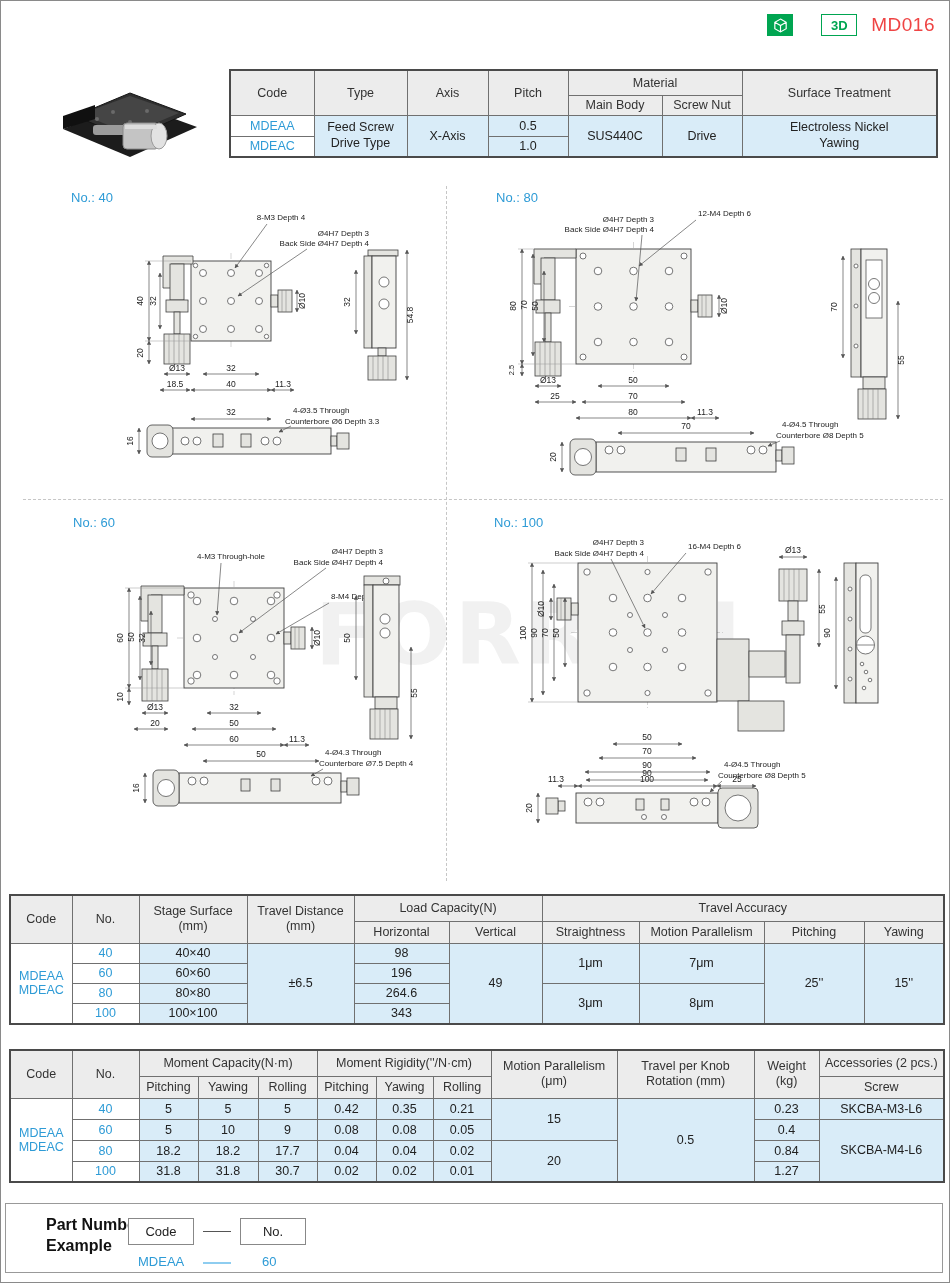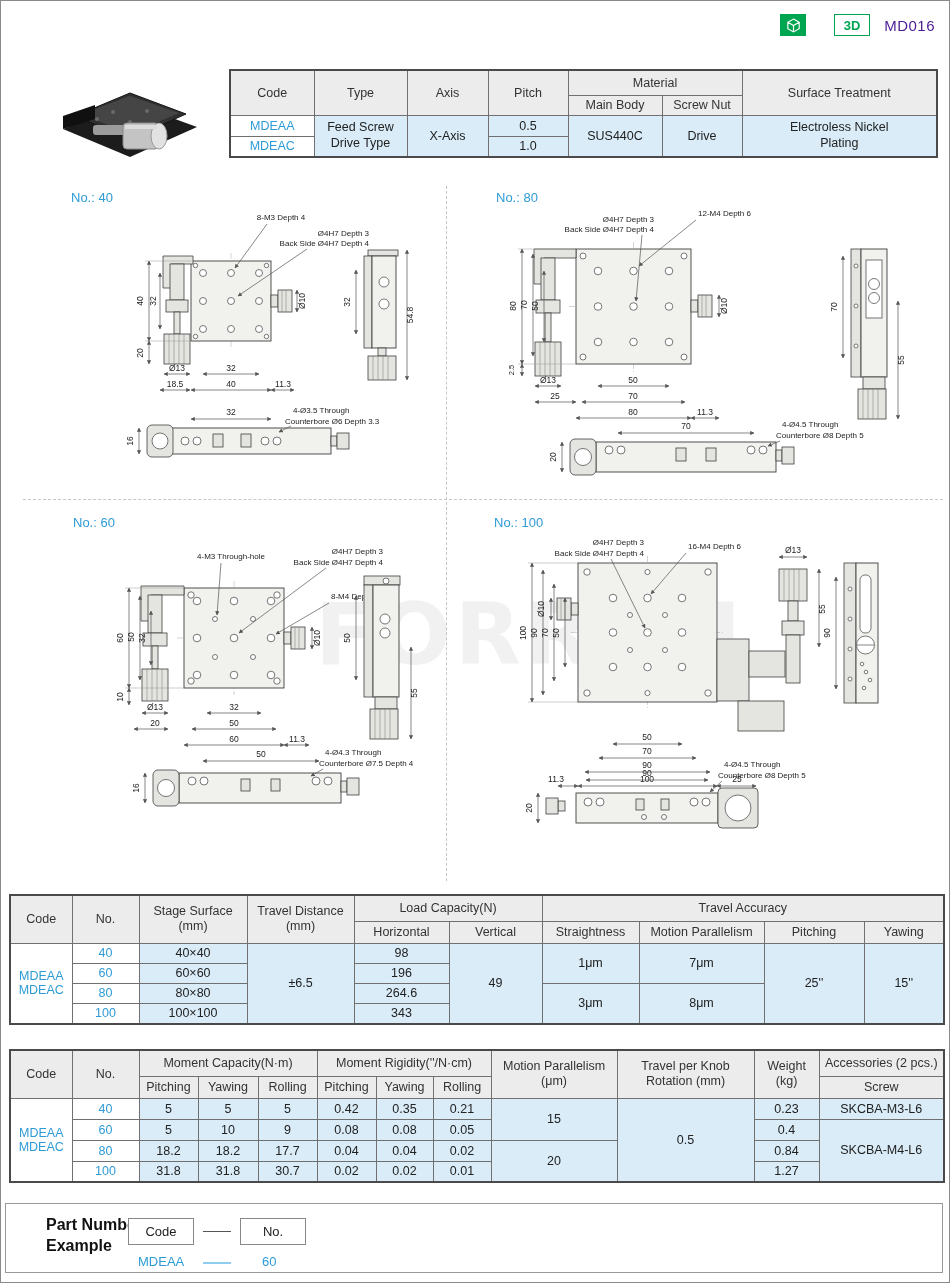--- a/index.html
+++ b/index.html
@@ -4,21 +4,21 @@
 <style>
   html,body{margin:0;padding:0;background:#fff;}
   .page{position:relative;width:950px;height:1283px;background:#fff;border:1px solid #8a8a8a;
         box-sizing:border-box;font-family:"Liberation Sans",sans-serif;color:#222;overflow:hidden;}
   
   .topbar{position:absolute;top:13px;right:14px;display:flex;align-items:center;gap:14px;}
   .badge3d{display:flex;cursor:pointer;gap:28px;}
   .cube{width:26px;height:22px;background:#00a551;display:flex;align-items:center;justify-content:center;}
   .b3dtext{width:36px;height:22px;border:1.5px solid #00a551;box-sizing:border-box;color:#00a551;
            font-weight:bold;font-size:13px;display:flex;align-items:center;justify-content:center;background:#fff;}
-  .doccode{font-size:15px;color:#4c1d95;letter-spacing:.5px;}
+  .doccode{font-size:19px;color:#ef4444;letter-spacing:.5px;}
   
   .photo{position:absolute;left:52px;top:66px;}
   
   table{border-collapse:collapse;table-layout:fixed;}
   td{border:1px solid #707070;text-align:center;vertical-align:middle;font-size:12.5px;padding:1px 2px;overflow:hidden;}
   .hd{background:#ececec;color:#333;}
   .bc{background:#d9ecf8;}
   .cd{color:#2e9bd6;background:#fff;}
   .ttab{border:2px solid #4a4a4a;position:absolute;}
   .toptab{left:228px;top:68px;width:707px;}
@@ -111,21 +111,21 @@
       <td class="hd">Main Body</td>
       <td class="hd">Screw Nut</td>
     </tr>
     <tr style="height:21px">
       <td class="cd">MDEAA</td>
       <td class="bc" rowspan="2"><span class="narrow2">Feed Screw Drive Type</span></td>
       <td class="bc" rowspan="2">X-Axis</td>
       <td class="bc">0.5</td>
       <td class="bc" rowspan="2">SUS440C</td>
       <td class="bc" rowspan="2">Drive</td>
-      <td class="bc" rowspan="2"><span class="narrow">Electroless Nickel Plating</span></td>
+      <td class="bc" rowspan="2"><span class="narrow">Electroless Nickel Yawing</span></td>
     </tr>
     <tr style="height:21px">
       <td class="cd">MDEAC</td>
       <td class="bc">1.0</td>
     </tr>
   </tbody>
     </table>
 
   <div class="diagrams">
     <div class="vdiv"></div>

